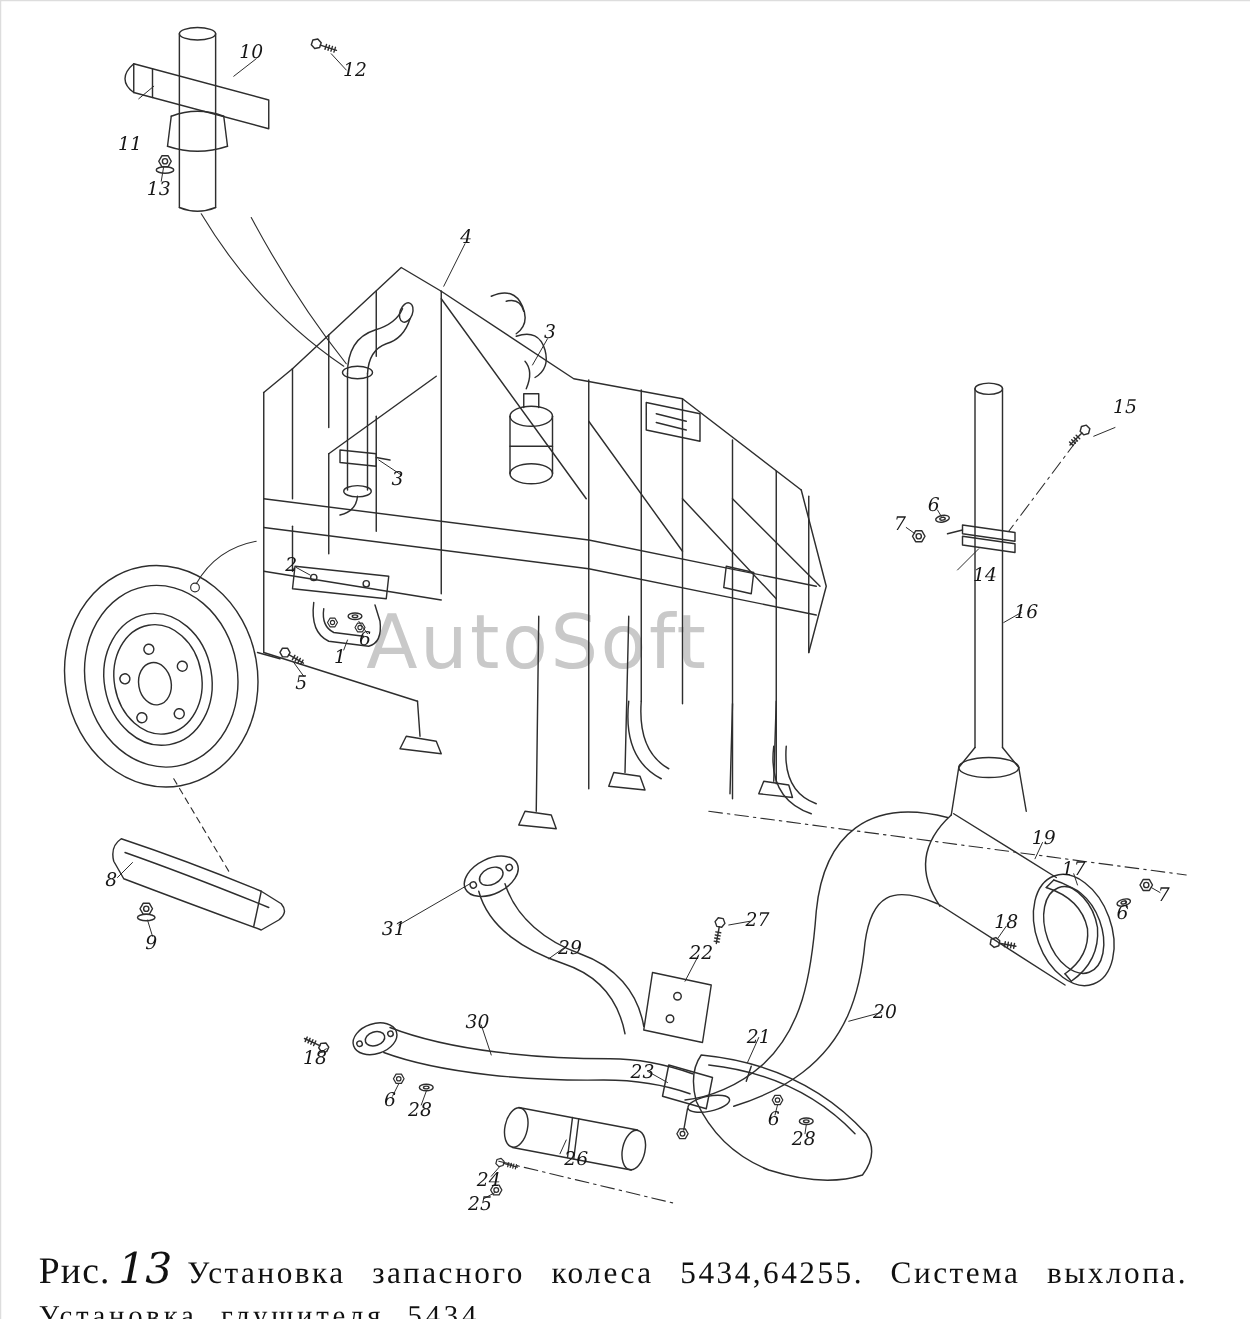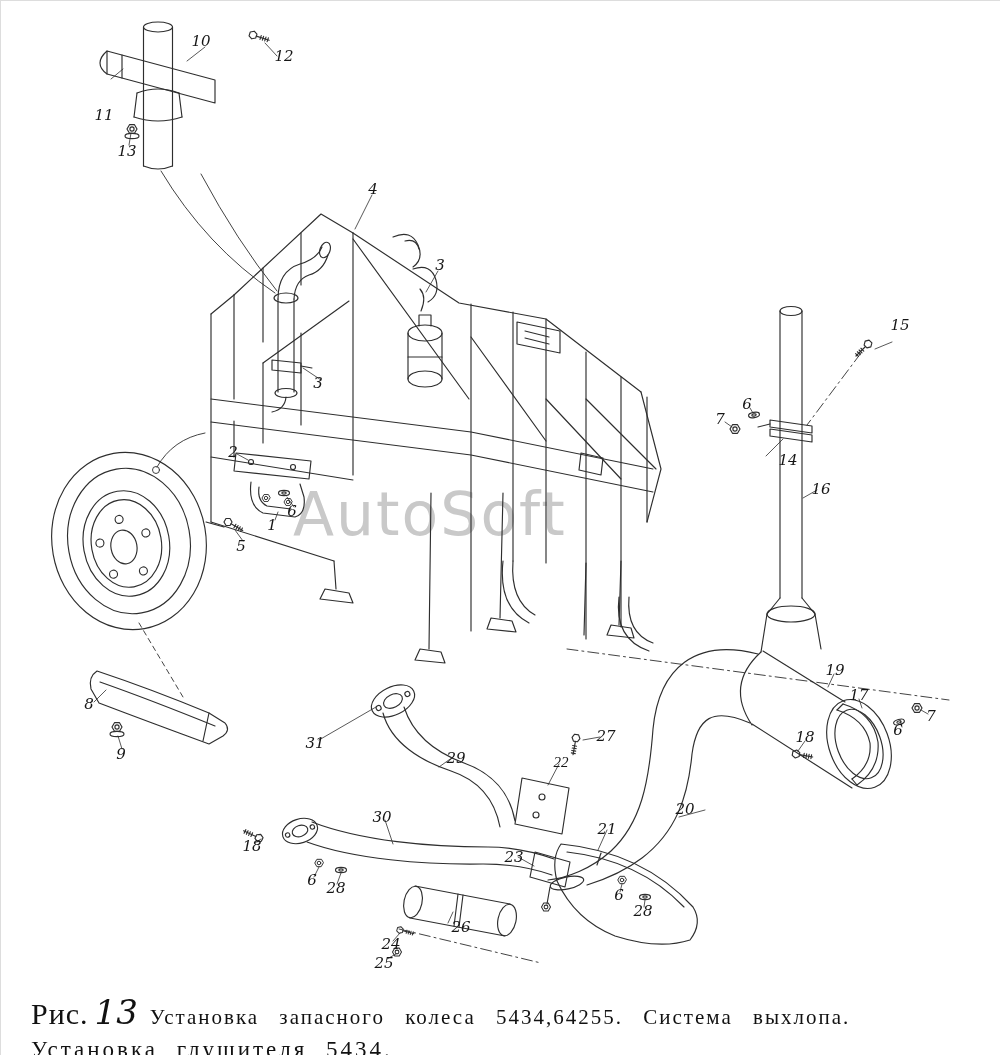--- a/index.html
+++ b/index.html
@@ -26,21 +26,21 @@
   .callout-layer{position:absolute; left:0; top:0; width:100%; height:100%; z-index:2;}
   .callout{
     position:absolute; transform:translate(-50%,-50%);
     font-family:"DejaVu Serif",serif; font-style:italic;
     font-size:15px; color:var(--label); white-space:nowrap;
   }
   .caption{position:absolute; left:30px; top:976px; width:954px; z-index:2; color:#111;}
   .caption-line1{display:flex; align-items:baseline;}
   .fig-label{font-size:30px; letter-spacing:1px;}
   .fig-number{font-family:"DejaVu Serif",serif; font-style:italic; font-size:34px; margin:0 12px 0 6px; line-height:1;}
-  .caption-text{font-size:21px; letter-spacing:2px; word-spacing:13px;margin-top:28px;}
+  .caption-text{font-size:25px; letter-spacing:2px; word-spacing:13px;margin-top:28px;}
   .caption-line2{font-size:23px; letter-spacing:3px; word-spacing:10px; margin-top:6px;}
 </style>
 </head>
 <body>
 
 <div class="page">
 
   <div class="watermark">AutoSoft</div>
 
   <svg id="drawing" width="1000" height="1055" viewBox="0 0 1000 1055">
@@ -323,22 +323,22 @@
       <div class="callout" style="left: 834px; top: 669px;">19</div>
       <div class="callout" style="left: 858px; top: 694px;">17</div>
       <div class="callout" style="left: 930px; top: 715px;">7</div>
       <div class="callout" style="left: 897px; top: 729px;">6</div>
       <div class="callout" style="left: 804px; top: 736px;">18</div>
       <div class="callout" style="left: 88px; top: 703px;">8</div>
       <div class="callout" style="left: 120px; top: 753px;">9</div>
       <div class="callout" style="left: 314px; top: 742px;">31</div>
       <div class="callout" style="left: 455px; top: 757px;">29</div>
       <div class="callout" style="left: 605px; top: 735px;">27</div>
-      <div class="callout" style="left: 560px; top: 761px; font-family: Liberation Serif, serif;">22</div>
-      <div class="callout" style="left: 684px; top: 808px;">20</div>
+      <div class="callout" style="left: 560px; top: 761px;">22</div>
+      <div class="callout" style="left: 707px; top: 808px;">20</div>
       <div class="callout" style="left: 251px; top: 845px;">18</div>
       <div class="callout" style="left: 381px; top: 816px;">30</div>
       <div class="callout" style="left: 606px; top: 828px;">21</div>
       <div class="callout" style="left: 513px; top: 856px;">23</div>
       <div class="callout" style="left: 311px; top: 879px;">6</div>
       <div class="callout" style="left: 335px; top: 887px;">28</div>
       <div class="callout" style="left: 460px; top: 926px;">26</div>
       <div class="callout" style="left: 618px; top: 894px;">6</div>
       <div class="callout" style="left: 642px; top: 910px;">28</div>
       <div class="callout" style="left: 390px; top: 943px;">24</div>

